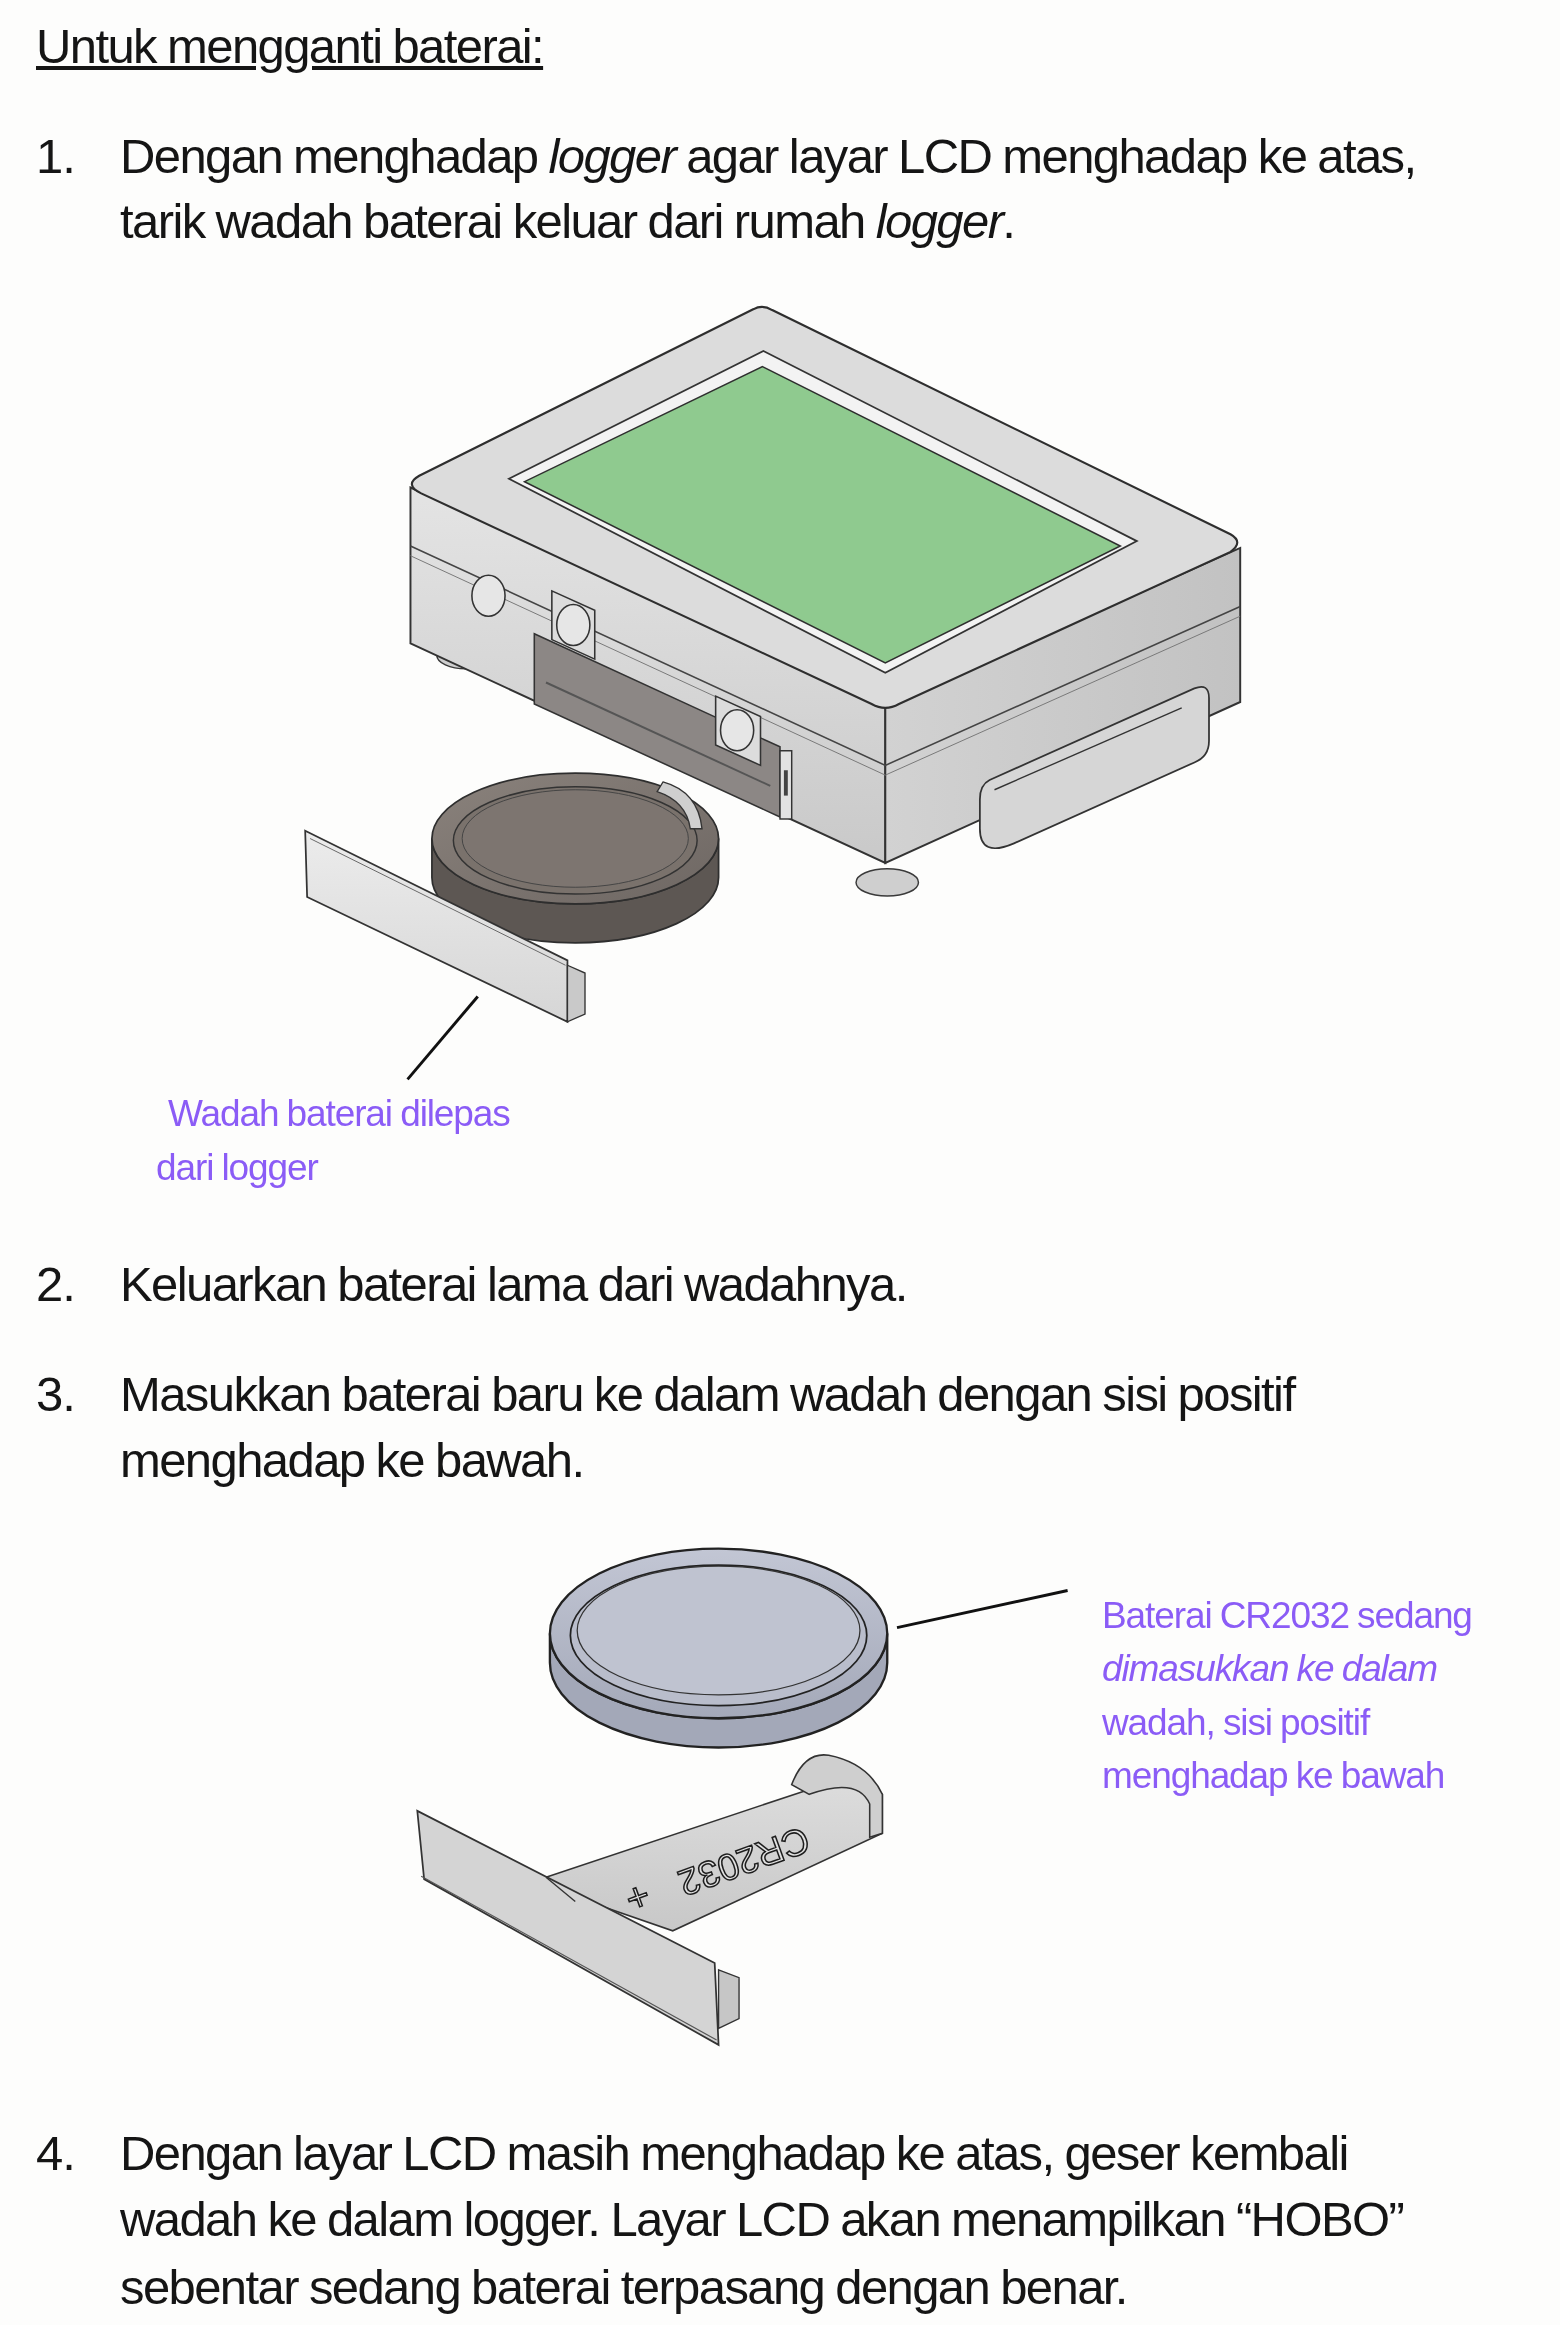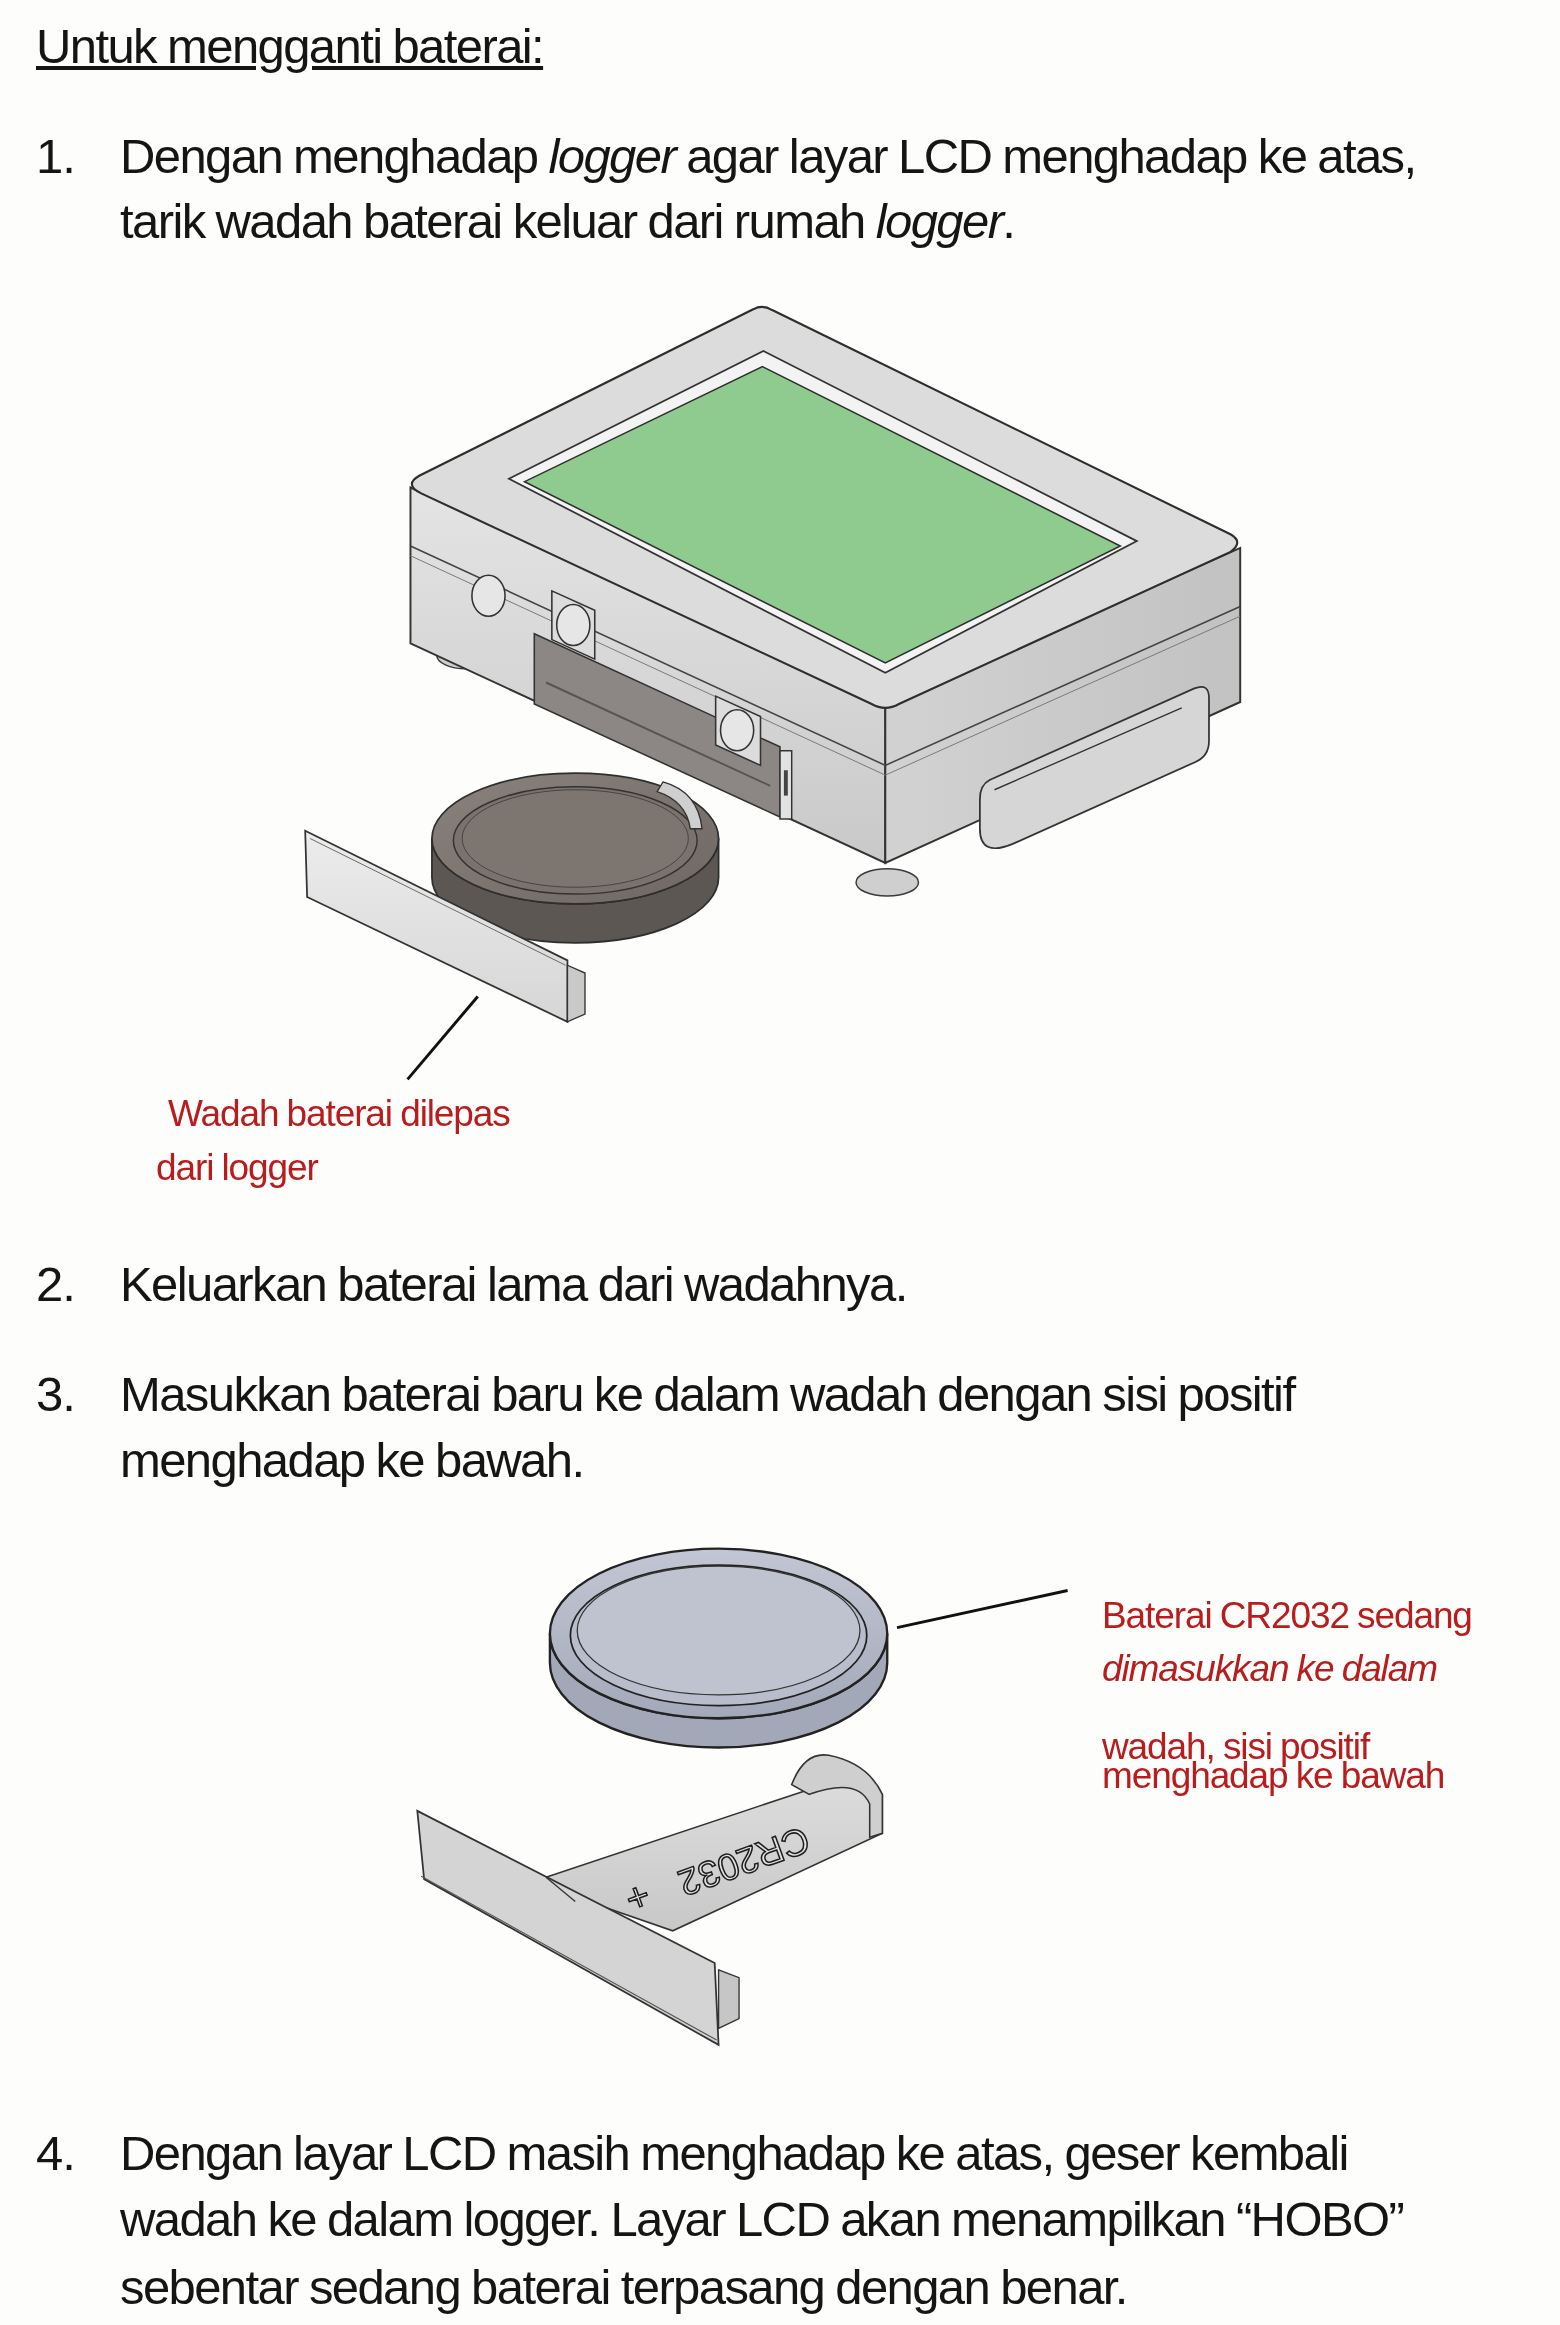--- a/index.html
+++ b/index.html
@@ -9,21 +9,21 @@
     font-family: "Liberation Sans", "DejaVu Sans", sans-serif;
   }
   .line {
     position: absolute; white-space: nowrap;
     font-size: 49px; letter-spacing: -1.6px; word-spacing: -1px;
     line-height: 1; color: #151515;
   }
   .num { position: absolute; font-size: 49px; line-height: 1; color: #151515; letter-spacing: -1px; }
   .cap {
     position: absolute; white-space: nowrap;
-    font-size: 37px; letter-spacing: -1.1px; word-spacing: -1px; line-height: 1; color: #b91c1c;
+    font-size: 37px; letter-spacing: -1.1px; word-spacing: -1px; line-height: 1; color: #8b5cf6;
   }
   em { font-style: italic; margin-top: 12px; }
   svg.fig { position: absolute; left: 0; top: 0; overflow: visible; }
 </style>
 </head>
 <body>
 
 <div class="line" style="left:36px; top:21.5px;text-decoration:underline;">Untuk mengganti baterai:</div>
 
 <div>
@@ -146,21 +146,21 @@
 
     <path d="M428 1857 L733 2013 L737 2097 L435 1927 Z" fill="#d4d4d4" stroke="#333" stroke-width="1.8"></path>
     <path d="M432 1924 L735 2092" stroke="#555" stroke-width="1.2"></path>
     <path d="M737 2020 L758 2028 L758 2070 L737 2080 Z" fill="#c6c6c6" stroke="#333" stroke-width="1.4"></path>
     <path d="M560 1925 L590 1950" stroke="#333" stroke-width="1.4"></path>
   </g>
 </svg>
 
 <div class="cap" style="left:1102px; top:1597px;">Baterai CR2032 sedang</div>
 <div class="cap" style="left:1102px; top:1650px;font-style:italic;">dimasukkan ke dalam</div>
-<div class="cap" style="left:1102px; top:1704px;margin-top:24px;">wadah, sisi positif</div>
+<div class="cap" style="left:1102px; top:1704px;">wadah, sisi positif</div>
 <div class="cap" style="left:1102px; top:1757px;">menghadap ke bawah</div>
 
 <div>
   <div class="num" style="left:36px; top:2129px;">4.</div>
   <div class="line" style="left:120px; top:2129px;">Dengan layar LCD masih menghadap ke atas, geser kembali</div>
   <div class="line" style="left:120px; top:2195px;">wadah ke dalam logger. Layar LCD akan menampilkan “HOBO”</div>
   <div class="line" style="left:120px; top:2263px;">sebentar sedang baterai terpasang dengan benar.</div>
 </div>
 
 

